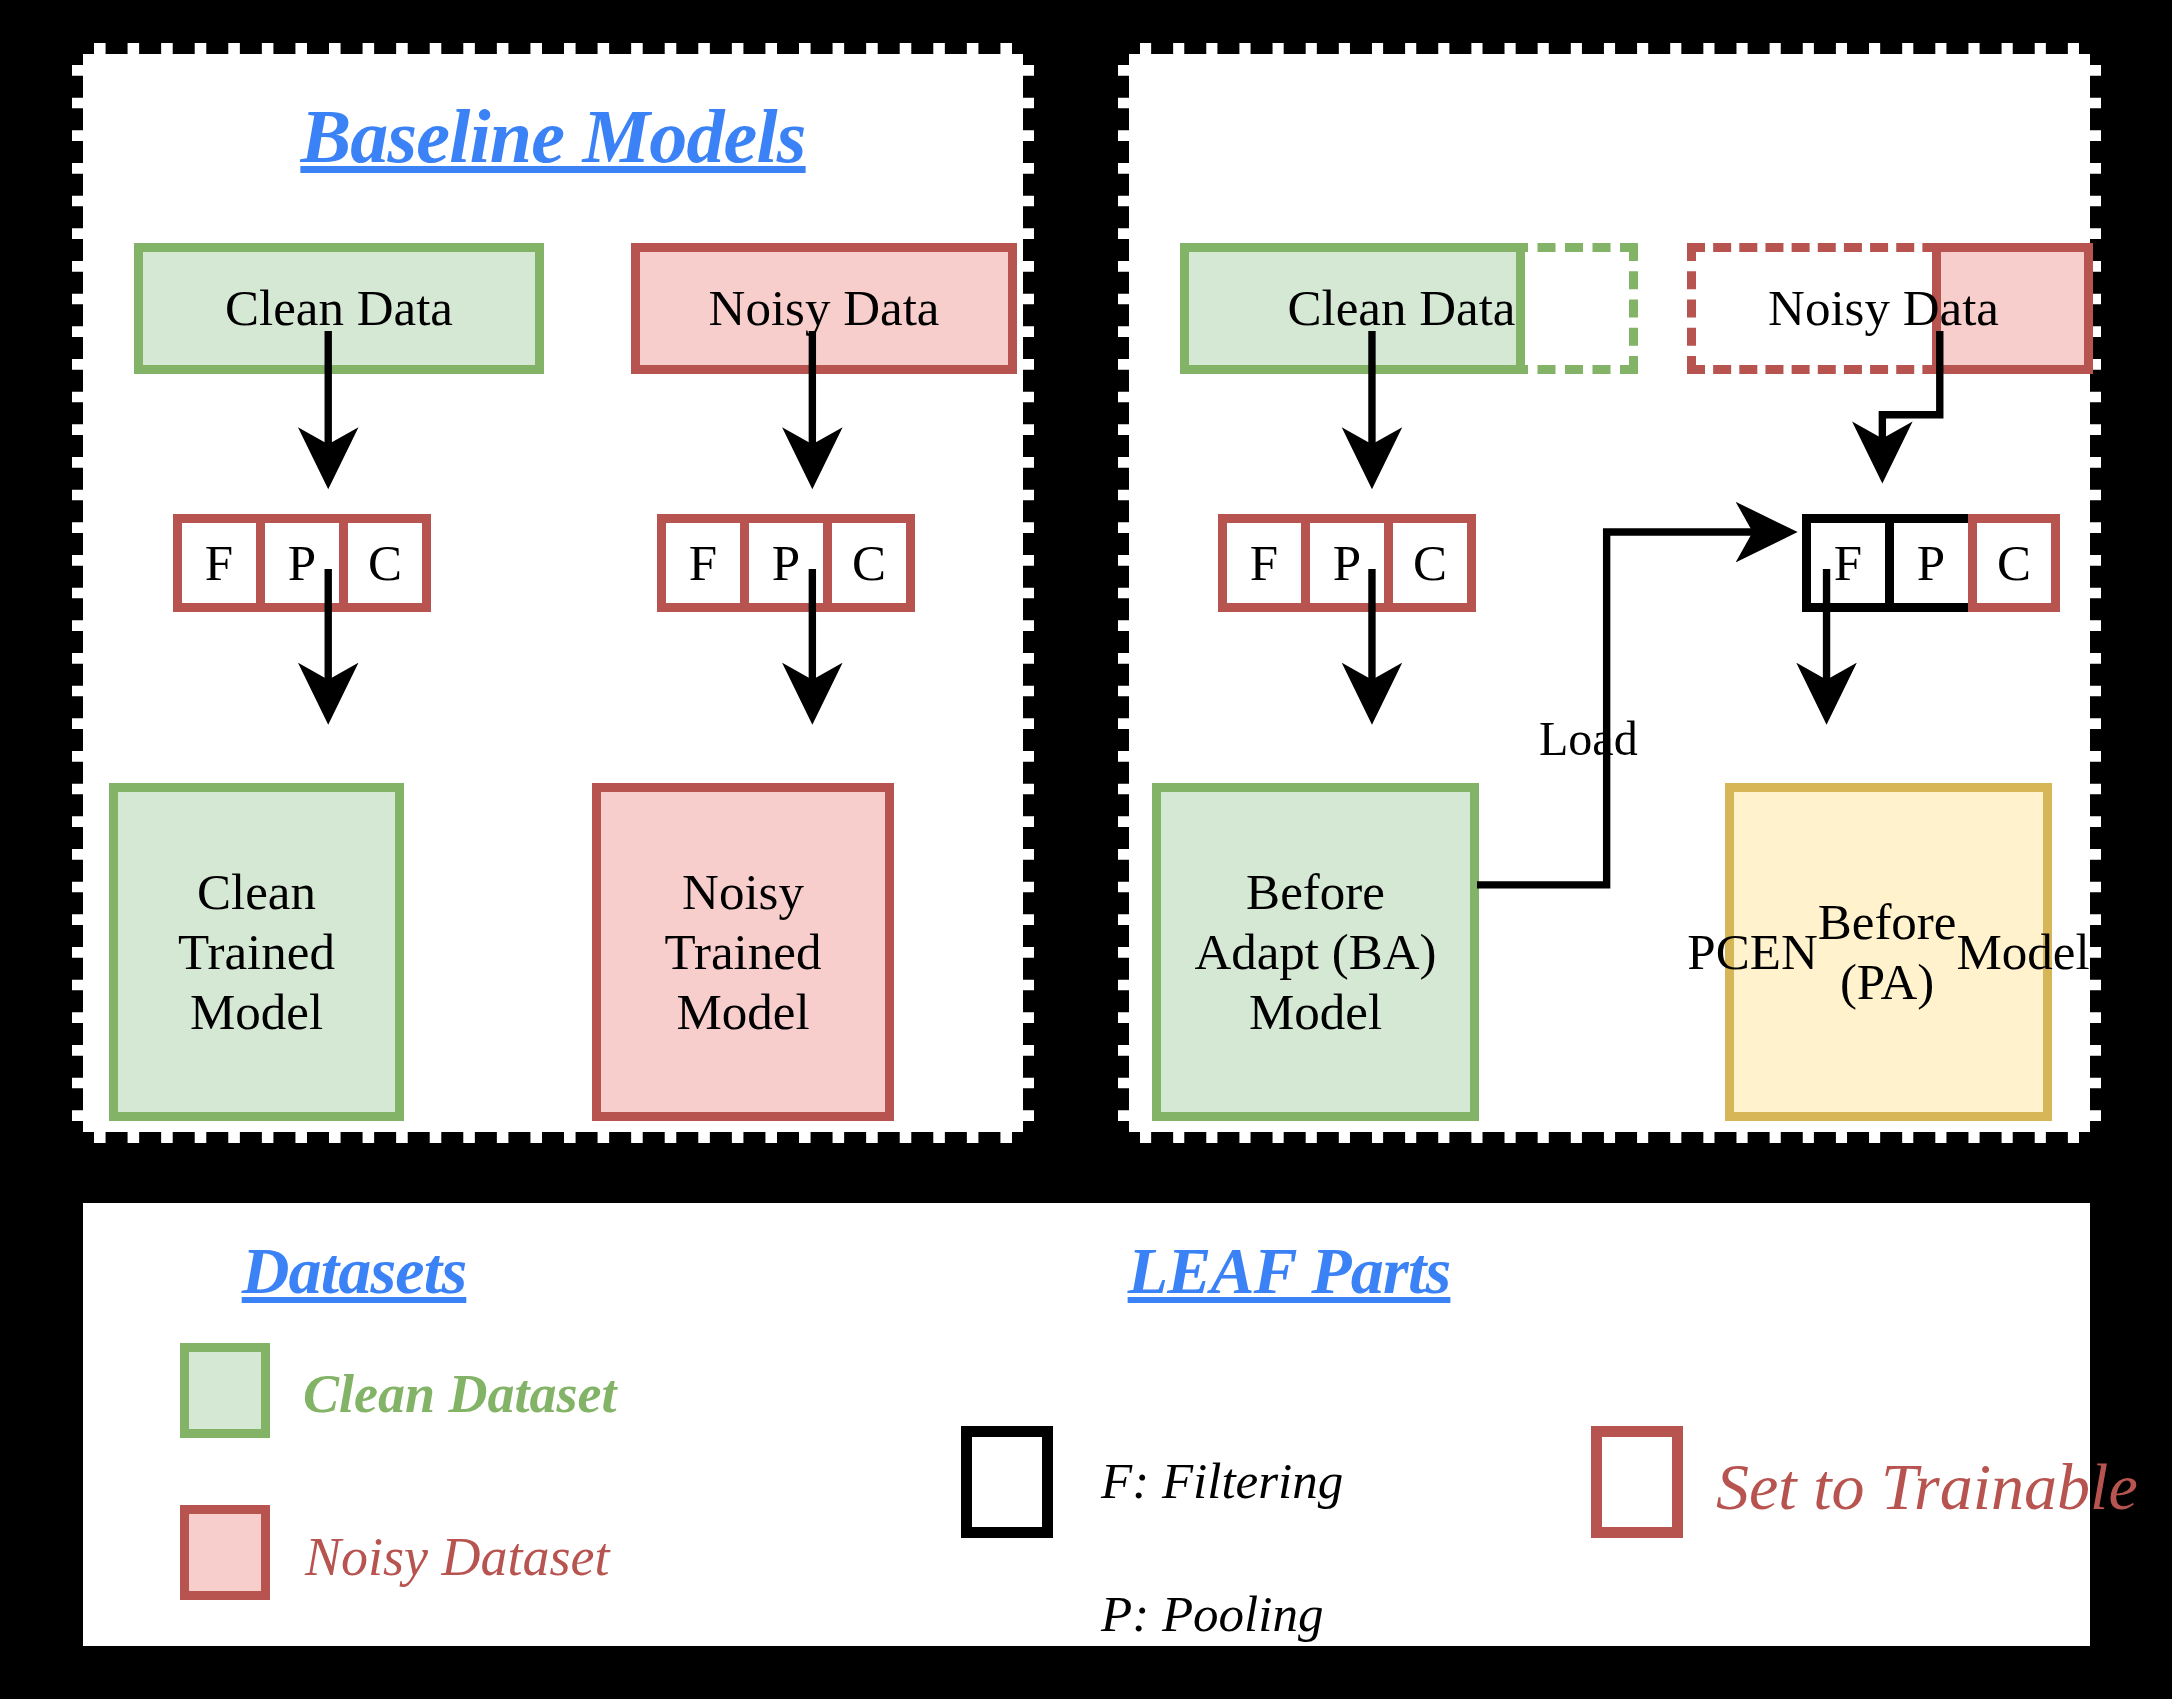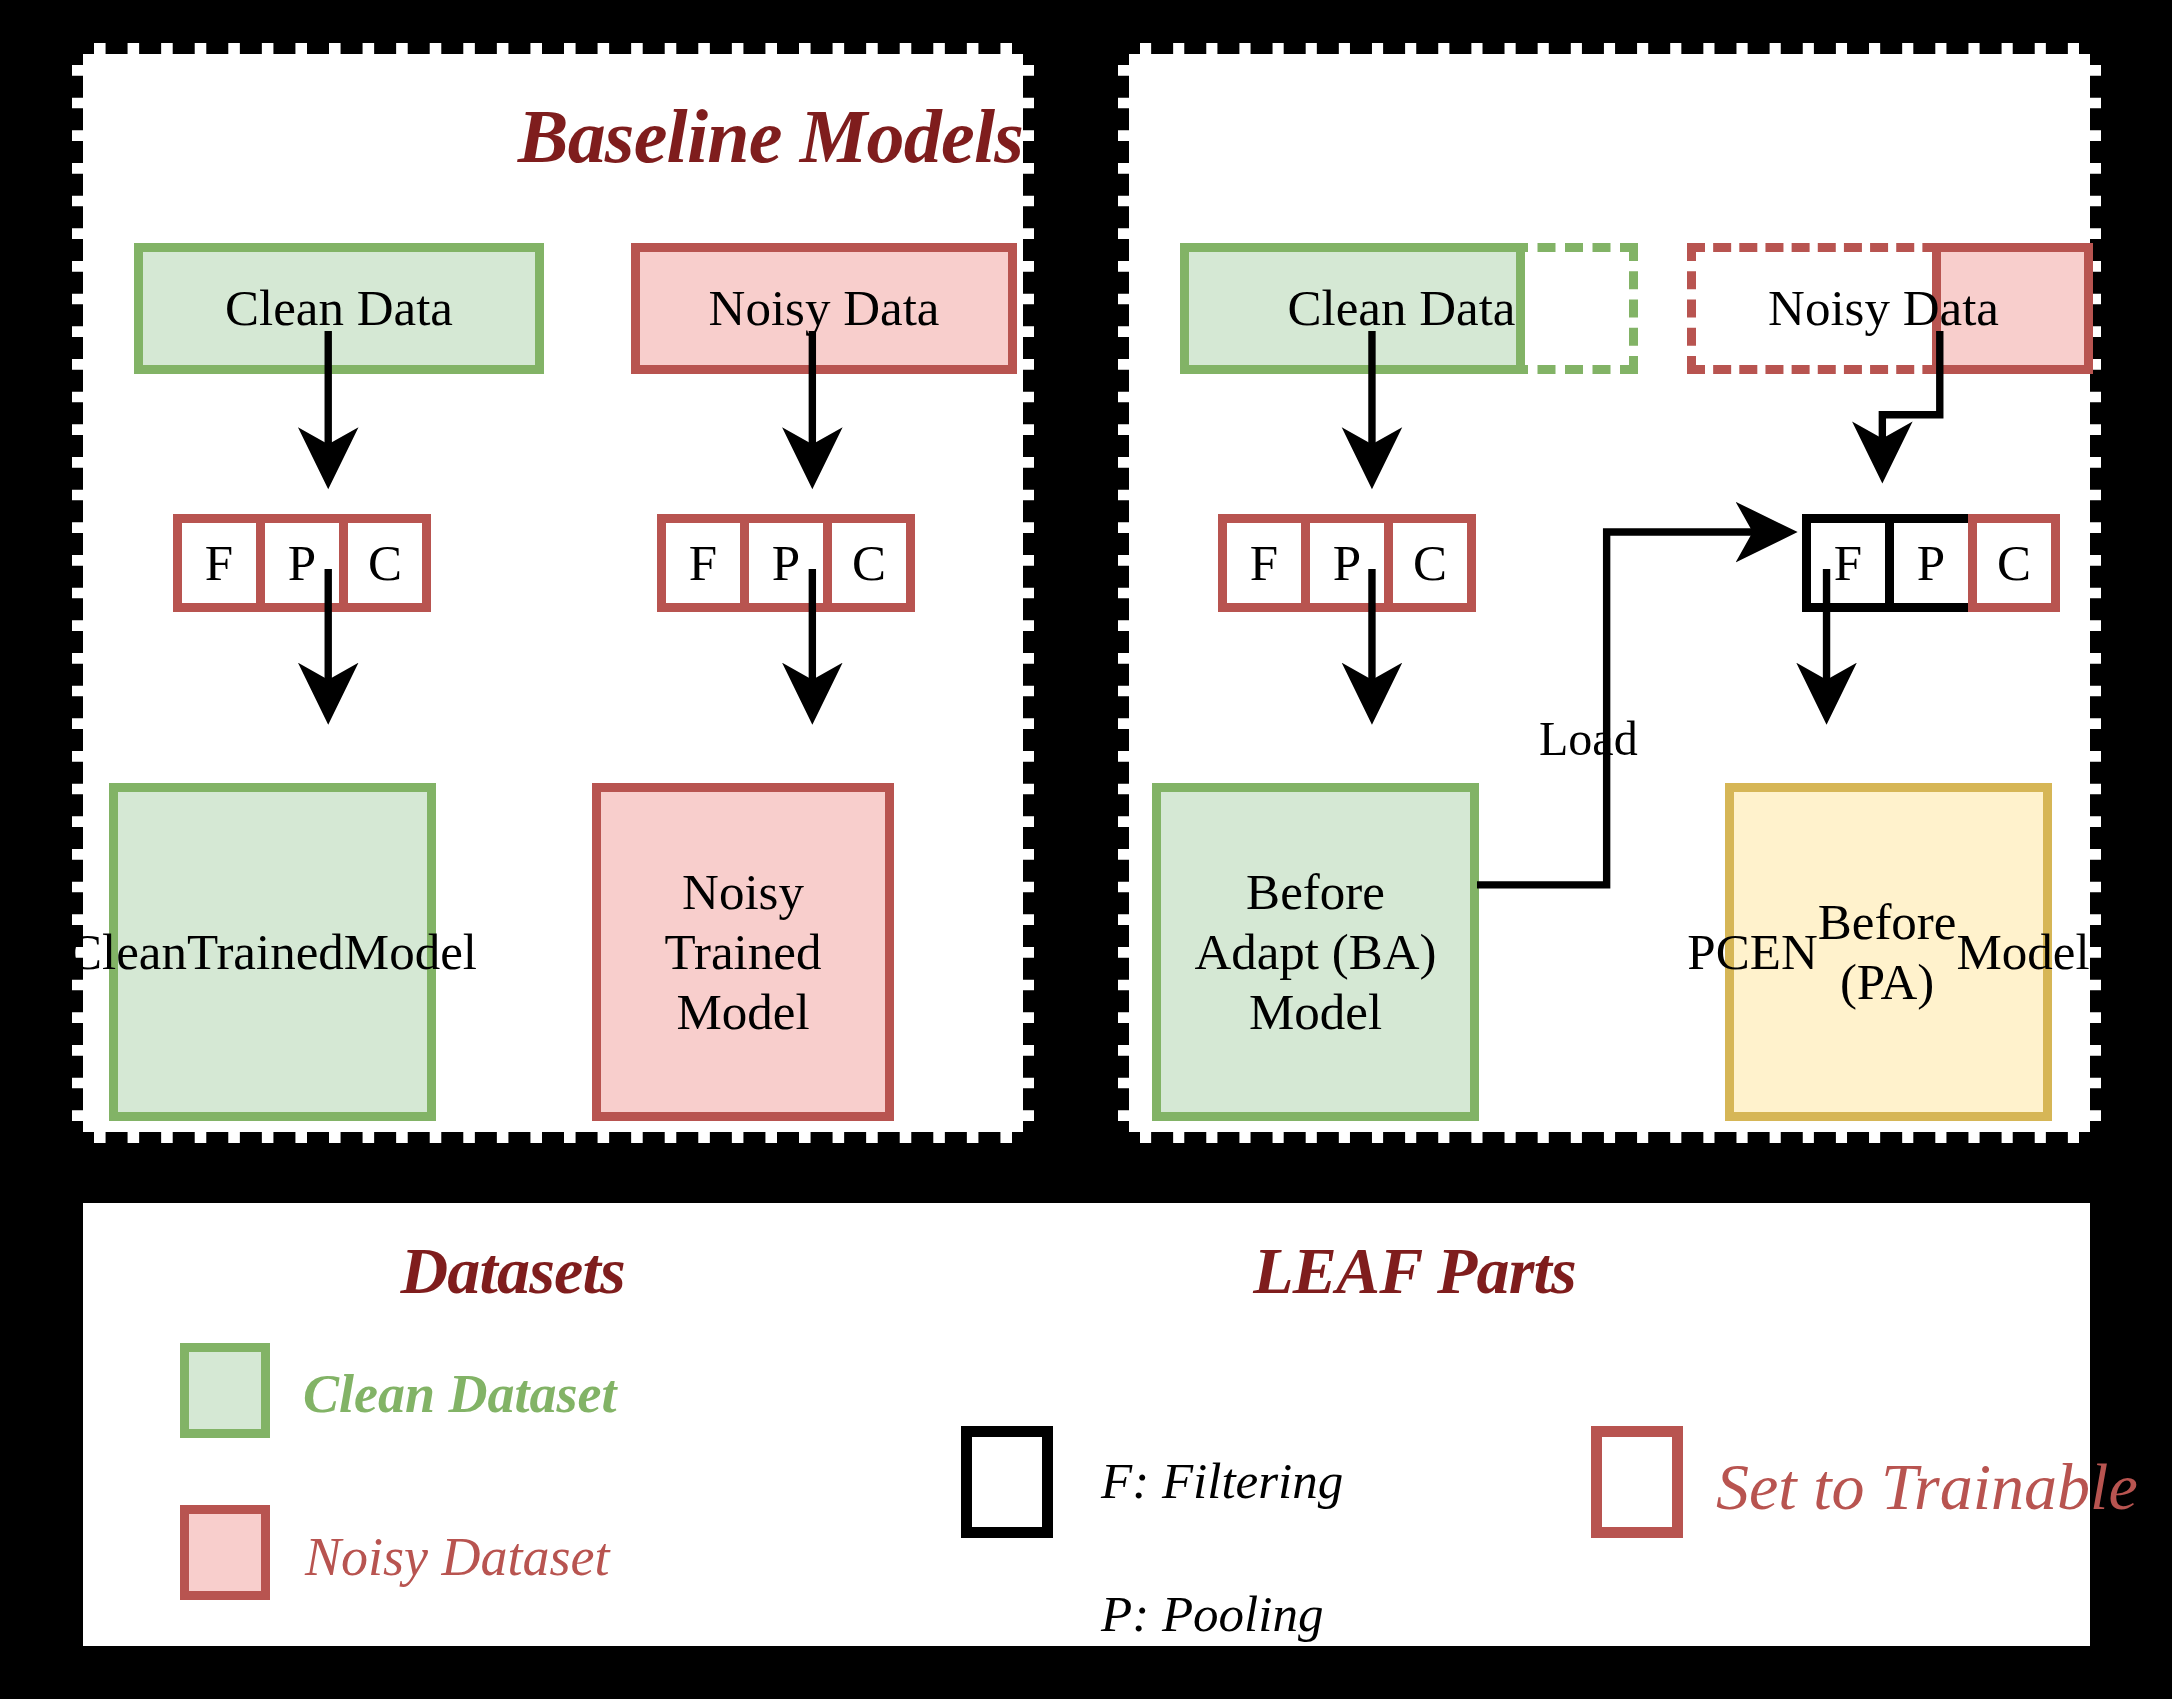--- a/index.html
+++ b/index.html
@@ -8,23 +8,23 @@
        -webkit-font-smoothing:antialiased;}
 
   .panel{position:absolute;background:#fff;box-sizing:border-box;}
   .panel.dashed{border:11.5px dashed #000;}
   .panel.solid{border:11.5px solid #000;}
 
   #panel-baseline{left:72px;  top:43px;  width:962px; height:1100px;}
   #panel-adaption{left:1118px;top:43px;  width:983px; height:1100px;}
   #panel-legend  {left:72px;  top:1192px;width:2029px; height:465px;}
 
-  .panel-title{position:absolute;width:100%;text-align:right;
-               font-weight:bold;font-style:italic;color:#7f1d1d;
-               white-space:nowrap;letter-spacing:-0.8px;}
+  .panel-title{position:absolute;width:100%;text-align:center;
+               font-weight:bold;font-style:italic;color:#3b82f6;
+               white-space:nowrap;letter-spacing:-0.8px;text-decoration:underline;}
   #title-baseline{top:39px;  font-size:76px;}
   #title-adaption{top:39px;  font-size:76px;}
   #title-datasets{left:0;top:29.5px;width:542px;font-size:66px;}
   #title-leaf    {left:919px;top:29.5px;width:574px;font-size:66px;}
 
   
   .node{position:absolute;box-sizing:border-box;display:flex;
         align-items:center;justify-content:center;text-align:center;
         font-size:51px;line-height:1.18;color:#000;}
   .green{background:#d5e8d4;border:9px solid #82b366;}
@@ -67,21 +67,21 @@
   <div class="node green" style="left:51px;top:189px;width:410px;height:131px;">
     <span>Clean Data</span>
   </div>
 
   <div class="fpc" style="left:90px;top:460px;">
     <div class="cell cell-red" style="width:92px;height:98px;">F</div>
     <div class="cell cell-red" style="width:92px;height:98px;">P</div>
     <div class="cell cell-red" style="width:92px;height:98px;">C</div>
   </div>
 
-  <div class="node green" style="left:26px;top:729px;width:327px;height:338px;flex-direction:row;">
+  <div class="node green" style="left:26px;top:729px;width:295px;height:338px;flex-direction:column;">
     <span>Clean</span>
     <span>Trained</span>
     <span>Model</span>
   </div>
 
   <div class="node red" style="left:548px;top:189px;width:386px;height:131px;">
     <span>Noisy Data</span>
   </div>
 
   <div class="fpc" style="left:574px;top:460px;">

